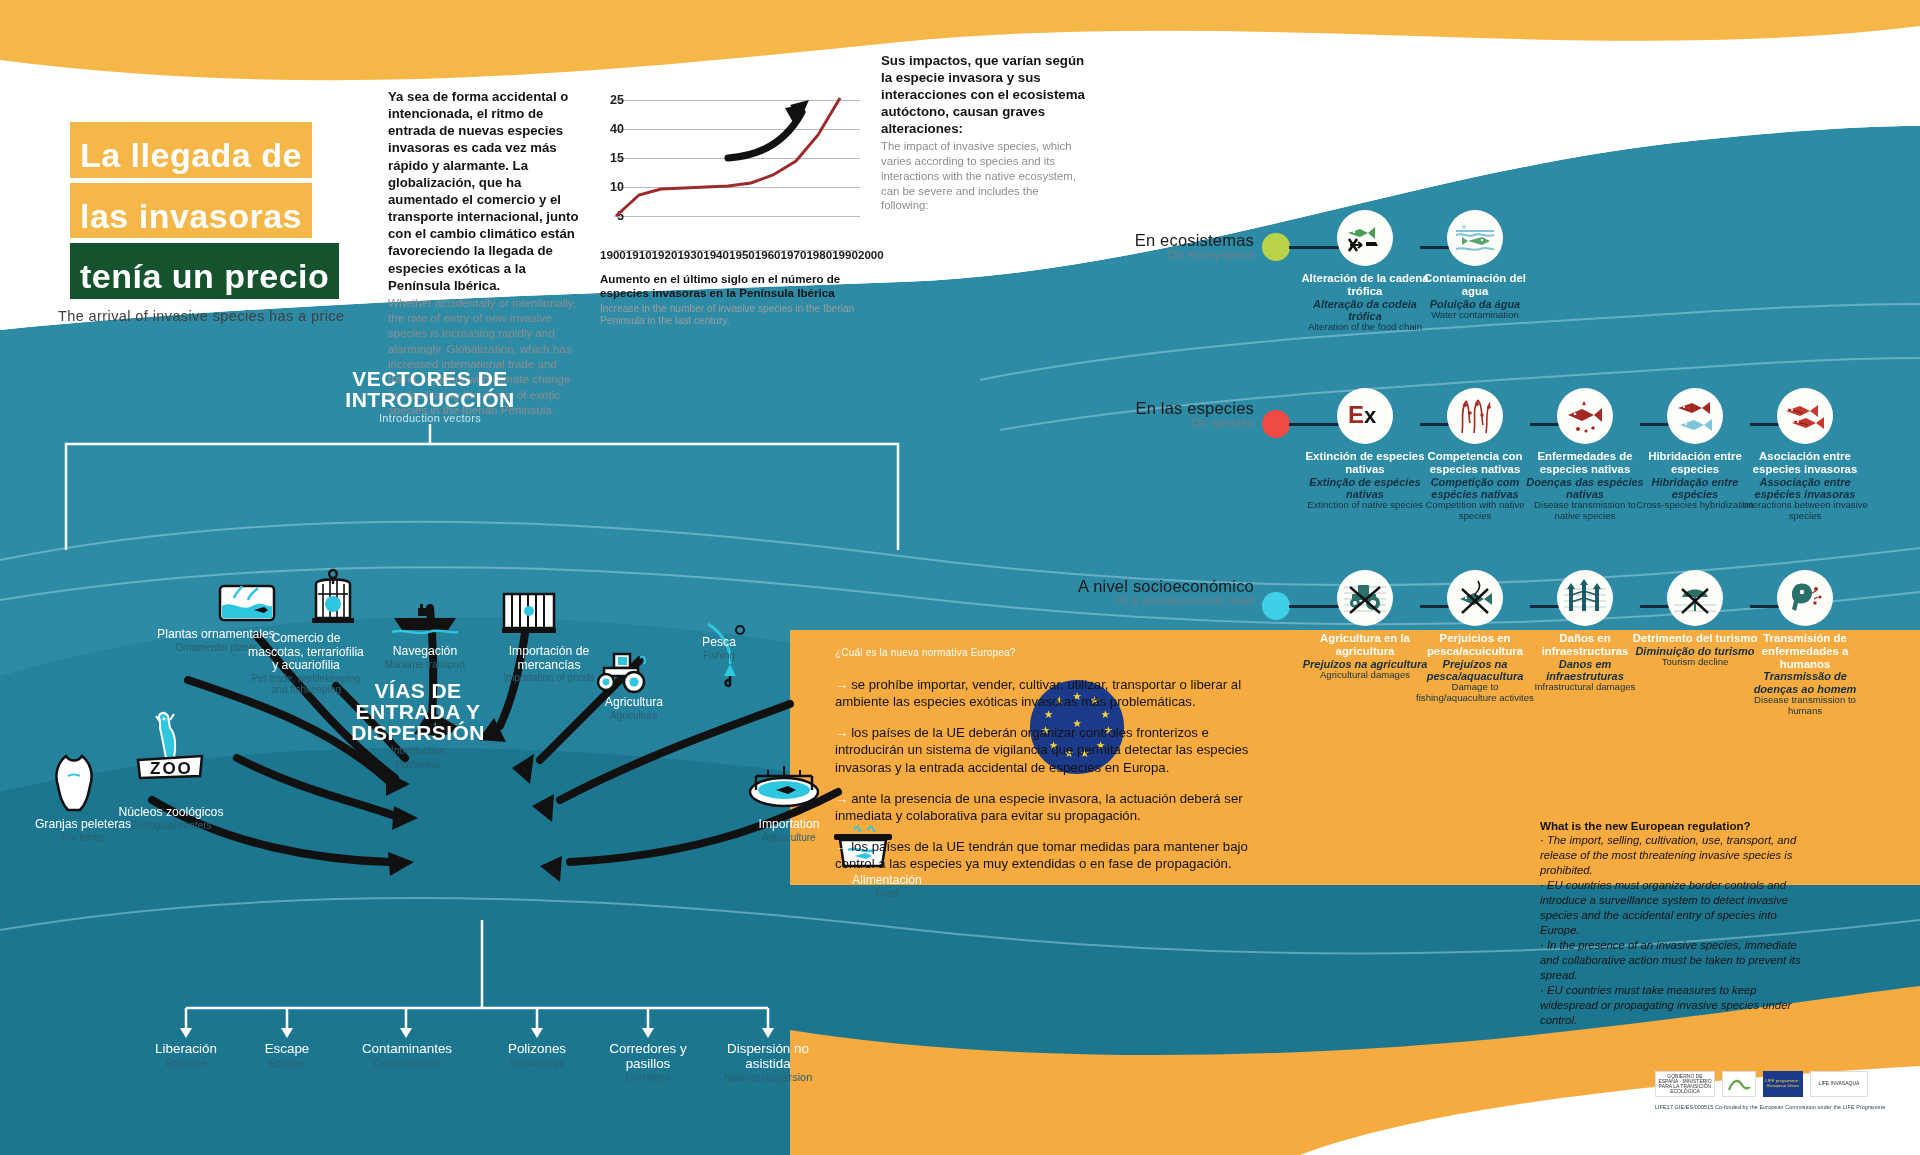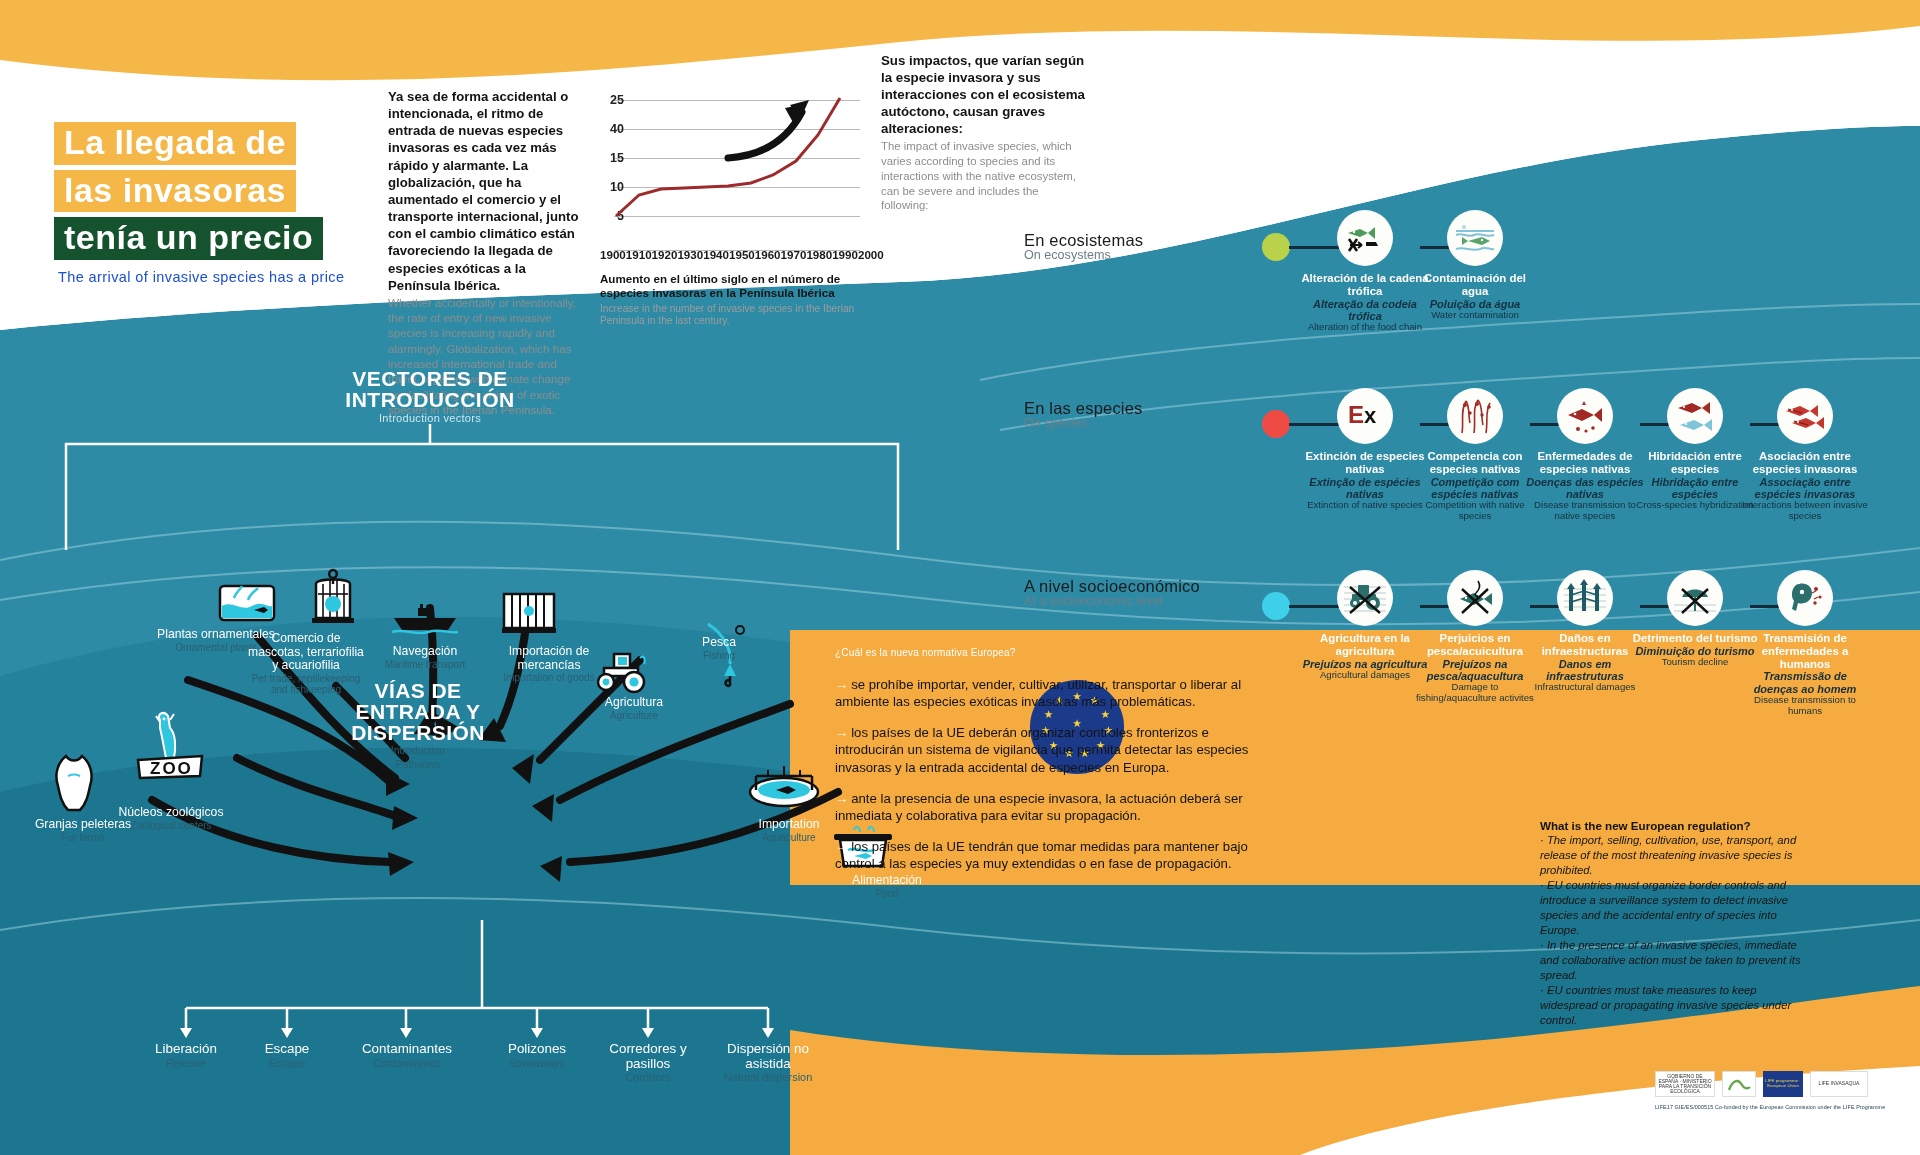--- a/index.html
+++ b/index.html
@@ -15,30 +15,31 @@
   .abs { position: absolute; }
 
   
   #title-wrap { left: 54px; top: 122px; width: 350px; }
   .title-line {
     display: inline-block;
     font-size: 34px;
     font-weight: bold;
     letter-spacing: 0.5px;
     color: #ffffff;
-    padding: 3px 10px 5px 10px;
+    padding: 16px 10px 5px 10px;
     line-height: 1.02;
     white-space: nowrap;
+    margin-left: 16px;
   }
   .title-orange { background: #f6b749; }
   .title-black { background: #14532d; }
   #title-sub {
     margin-top: 9px;
     font-size: 14.5px;
-    color: #1d4ed8;
+    color: #404040;
     letter-spacing: 0.4px;
     padding-left: 4px;
   }
 
   
   #intro { left: 388px; top: 88px; width: 196px; text-align: left; }
   #intro .es {
     font-size: 13.2px;
     line-height: 1.30;
     color: #141414;
@@ -81,21 +82,21 @@
   #chart-caption { left: 600px; top: 272px; width: 262px; }
   #chart-caption .es { font-size: 11.6px; font-weight: bold; color: #141414; line-height: 1.2; }
   #chart-caption .en { font-size: 10.2px; color: #9c9c9c; line-height: 1.2; margin-top: 3px; }
 
   
   #impacts-intro { left: 881px; top: 52px; width: 205px; }
   #impacts-intro .es { font-size: 13.3px; font-weight: bold; color: #141414; line-height: 1.28; }
   #impacts-intro .en { font-size: 11.4px; color: #8d8d8d; line-height: 1.30; margin-top: 2px; }
 
   
-  .row-label { position: absolute; width: 230px; }
+  .row-label { position: absolute; text-align: right; width: 230px; }
   .row-label .es { font-size: 16.5px; color: #1b1b1b; line-height: 1.06; letter-spacing: .2px; }
   .row-label .en { font-size: 12.6px; color: #6d7f86; line-height: 1.1; }
   .row-dot { position: absolute; width: 28px; height: 28px; border-radius: 50%; }
   .row-line { position: absolute; height: 2.5px; background: #132a3a; }
 
   .node { position: absolute; width: 130px; text-align: center; }
   .node .disc {
     width: 56px; height: 56px; border-radius: 50%; background: #fdfdfa;
     margin: 0 auto; position: relative; overflow: hidden;
     display: flex; align-items: center; justify-content: center;

